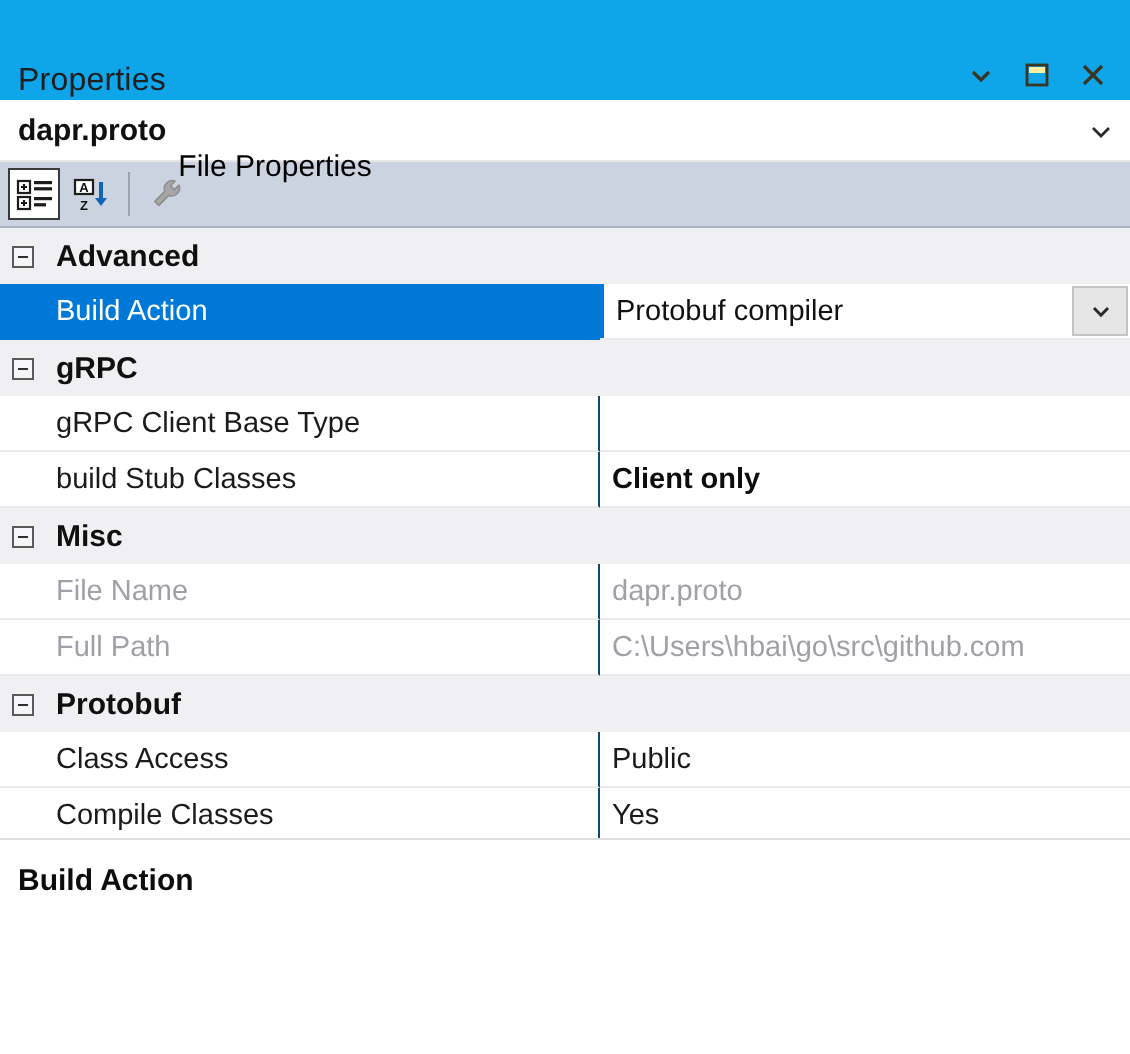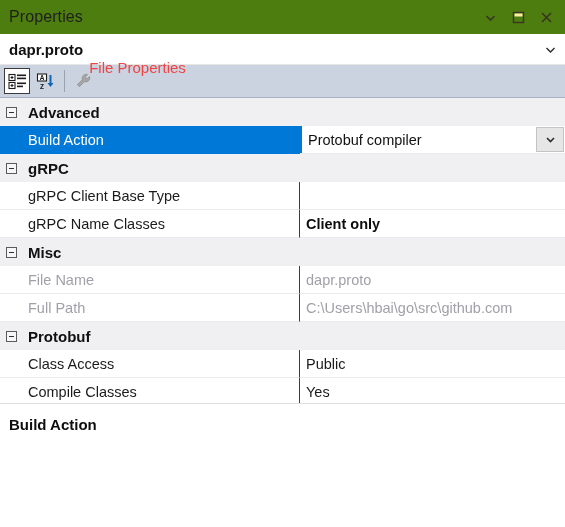--- a/index.html
+++ b/index.html
@@ -12,24 +12,24 @@
     height: 527px;
     font-family: "Liberation Sans", sans-serif;
     font-size: 14.5px;
     color: #1a1a1a;
     overflow: hidden;
     position: relative;
   }
 
   
   .titlebar {
-    height: 34px;
-    background: #4d7c0f;
-    display: flex;
-    align-items: center;
+    height: 50px;
+    background: #0ea5e9;
+    display: flex;
+    align-items: flex-end;
     padding: 0 6px 0 9px;
     box-sizing: border-box;
   }
   .titlebar-title {
     font-size: 16px;
     color: #1f1f1f;
     flex: 1 1 auto;
     letter-spacing: .1px;
   }
   .title-btns {
@@ -57,21 +57,21 @@
     box-sizing: border-box;
     border-bottom: 1px solid #e6e6e6;
   }
   .objhdr-name {
     font-weight: bold;
     font-size: 15px;
     color: #101010;
   }
   .objhdr-kind {
     font-size: 15px;
-    color: #ef4444;
+    color: #000000;
     margin-left: 6px;
     flex: 1 1 auto;
     margin-top: 36px;
   }
   .objhdr-arrow {
     width: 14px;
     height: 14px;
     display: flex;
     align-items: center;
     justify-content: center;
@@ -346,21 +346,21 @@
         <span class="expander-cell">
           <span class="expander"></span>
         </span>
         <span class="cat-label">gRPC</span>
       </div>
       <div class="row prop">
         <div class="name-cell">gRPC Client Base Type</div>
         <div class="value-cell"></div>
       </div>
       <div class="row prop">
-        <div class="name-cell">gRPC Name Classes</div>
+        <div class="name-cell">build Stub Classes</div>
         <div class="value-cell bold">Client only</div>
       </div>
       <div class="row cat">
         <span class="expander-cell">
           <span class="expander"></span>
         </span>
         <span class="cat-label">Misc</span>
       </div>
       <div class="row prop readonly">
         <div class="name-cell">File Name</div>

